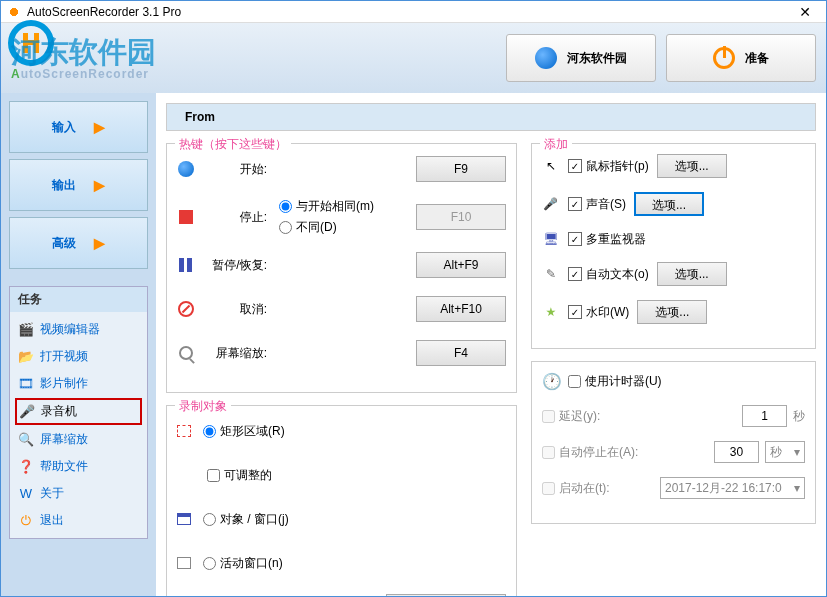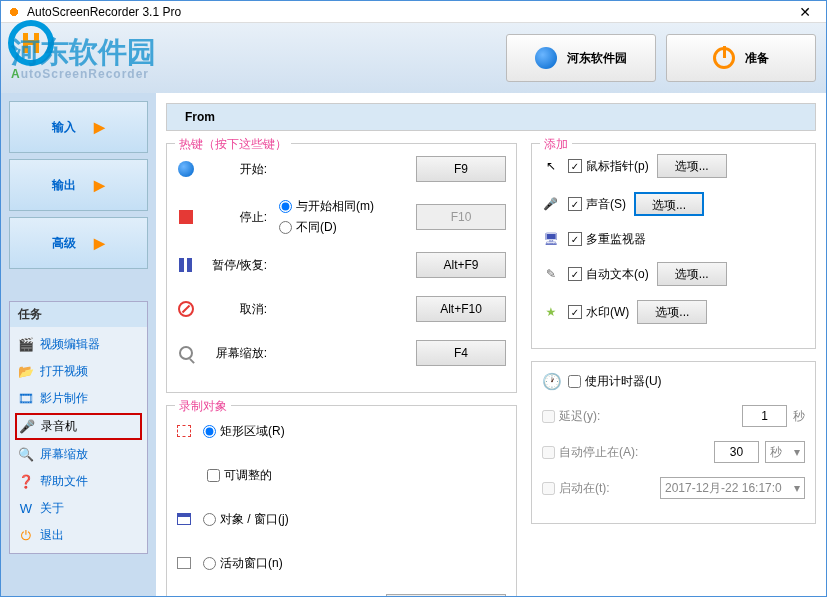--- a/index.html
+++ b/index.html
@@ -20,21 +20,21 @@
     .rec-circle { width: 22px; height: 22px; border-radius: 50%; background: radial-gradient(circle at 35% 35%, #6bb6ff, #0066cc); }
     .power-icon { width: 22px; height: 22px; border: 3px solid #ff8c00; border-radius: 50%; position: relative; }
     .power-icon::after { content: ''; position: absolute; top: -4px; left: 7px; width: 3px; height: 12px; background: #ff8c00; }
     
     .main { display: flex; height: calc(100% - 92px); }
     
     .sidebar { width: 155px; background: #c8dcf0; padding: 8px; }
     .cat-btn { width: 100%; height: 52px; background: linear-gradient(to bottom, #e0eefa, #c4dff5); border: 1px solid #9bc; margin-bottom: 6px; display: flex; align-items: center; justify-content: center; gap: 18px; cursor: pointer; font-size: 15px; font-weight: bold; color: #0066cc; }
     .cat-arrow { color: #ff8c00; font-size: 14px; }
     
-    .tasks-panel { margin-top: 32px; background: #e8f0f8; border: 1px solid #aac; padding: 4px; }
+    .tasks-panel { margin-top: 17px; background: #e8f0f8; border: 1px solid #aac; padding: 4px; }
     .tasks-title { background: #d0e4f5; padding: 4px 8px; font-weight: bold; color: #333; margin: -4px -4px 4px -4px; }
     .task-item { display: flex; align-items: center; gap: 6px; padding: 5px 4px; cursor: pointer; color: #0066cc; }
     .task-item.selected { border: 2px solid #cc0000; margin: 1px; padding: 3px 2px; color: #000; }
     .task-icon { width: 16px; height: 16px; display: inline-flex; align-items: center; justify-content: center; font-size: 13px; }
     
     .content { flex: 1; padding: 10px; overflow: auto; }
     .section-title { background: #d8e8f5; padding: 6px 18px; font-weight: bold; margin-bottom: 12px; border: 1px solid #ccc; }
     
     .panels { display: flex; gap: 14px; }
     .left-panel { flex: 1; }

